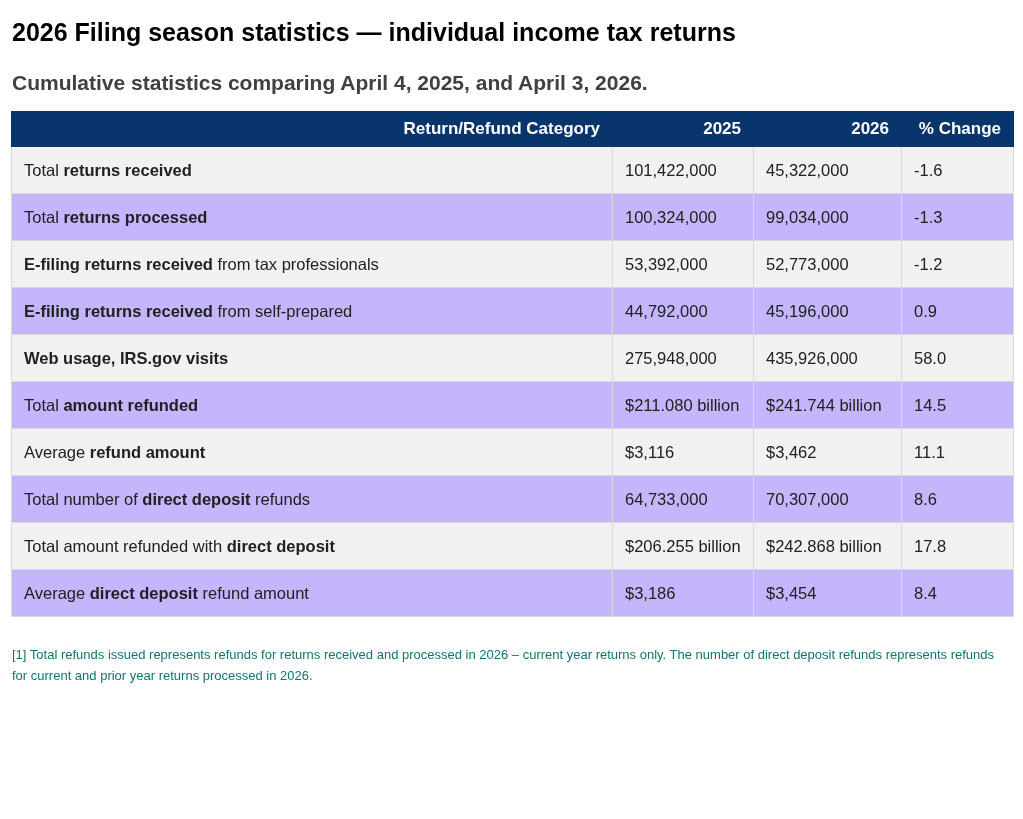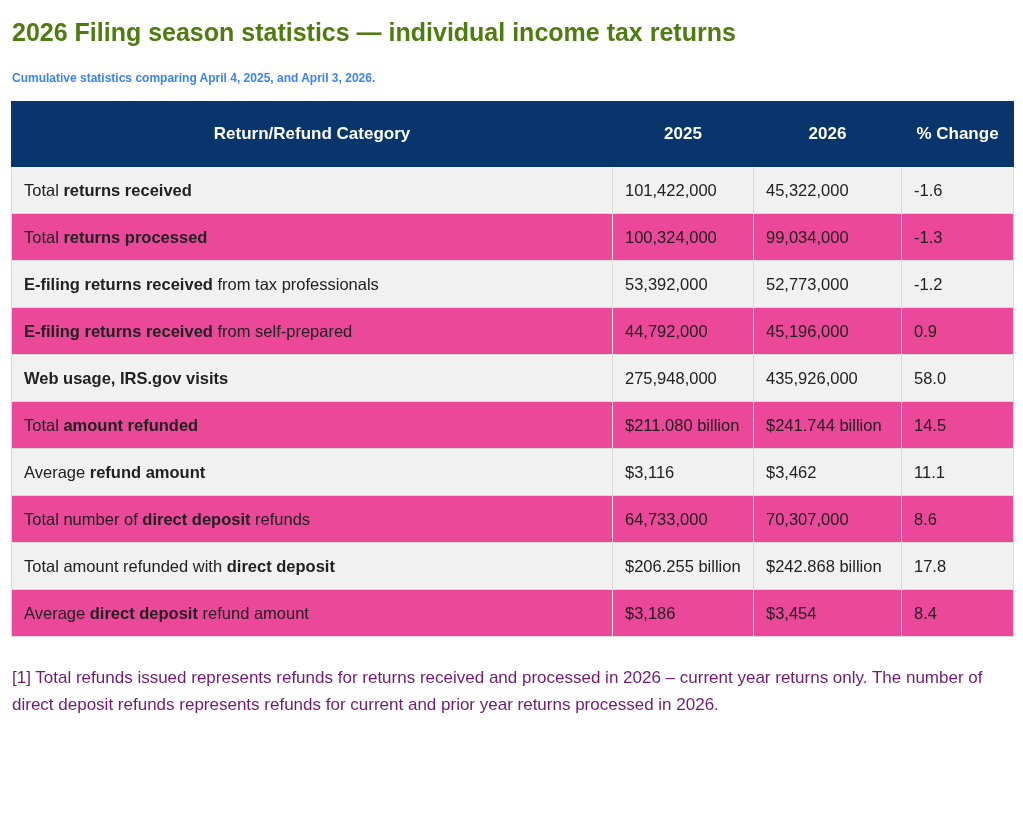--- a/index.html
+++ b/index.html
@@ -21,61 +21,61 @@
     width: 1023px;
     height: 819px;
     padding: 8px 11px 0 11px;
     overflow: hidden;
   }
   h1.title {
     font-size: 25px;
     font-weight: 700;
     line-height: 1.3;
     margin: 8px 1px 0 1px;
-    color: #4d7c0f;
+    color: #000000;
   }
   p.subtitle {
-    font-size: 12px;
+    font-size: 21px;
     font-weight: 700;
     margin: 22px 1px 16px 1px;
-    color: #3b82f6;
+    color: #404040;
   }
   table.stats {
     border-collapse: collapse;
     table-layout: fixed;
     width: 1002px;
   }
   table.stats th {
     background: var(--header-bg);
     color: var(--header-text);
     font-size: 17px;
     font-weight: 700;
-    text-align: center;
-    padding: 22px 12px;
+    text-align: right;
+    padding: 7px 12px;
     line-height: 20px;
     border: 1px solid var(--header-bg);
   }
   table.stats td {
     font-size: 16.5px;
     line-height: 20px;
     padding: 13px 12px;
     border: 1px solid var(--border);
-    background: #ec4899;
+    background: #c4b5fd;
     vertical-align: middle;
   }
   table.stats tbody tr:nth-child(odd) td {
     background: var(--alt-row-bg);
   }
   table.stats td strong { font-weight: 700; }
   p.footnote {
-    font-size: 17px;
+    font-size: 13px;
     line-height: 1.62;
     margin: 27px 1px 0 1px;
     max-width: 1002px;
-    color: #701a75;
+    color: #0f766e;
   }
 </style>
 </head>
 <body>
 
 <div class="page">
   <h1 class="title">2026 Filing season statistics — individual income tax returns</h1>
   <p class="subtitle">Cumulative statistics comparing April 4, 2025, and April 3, 2026.</p>
 
   <table class="stats">

